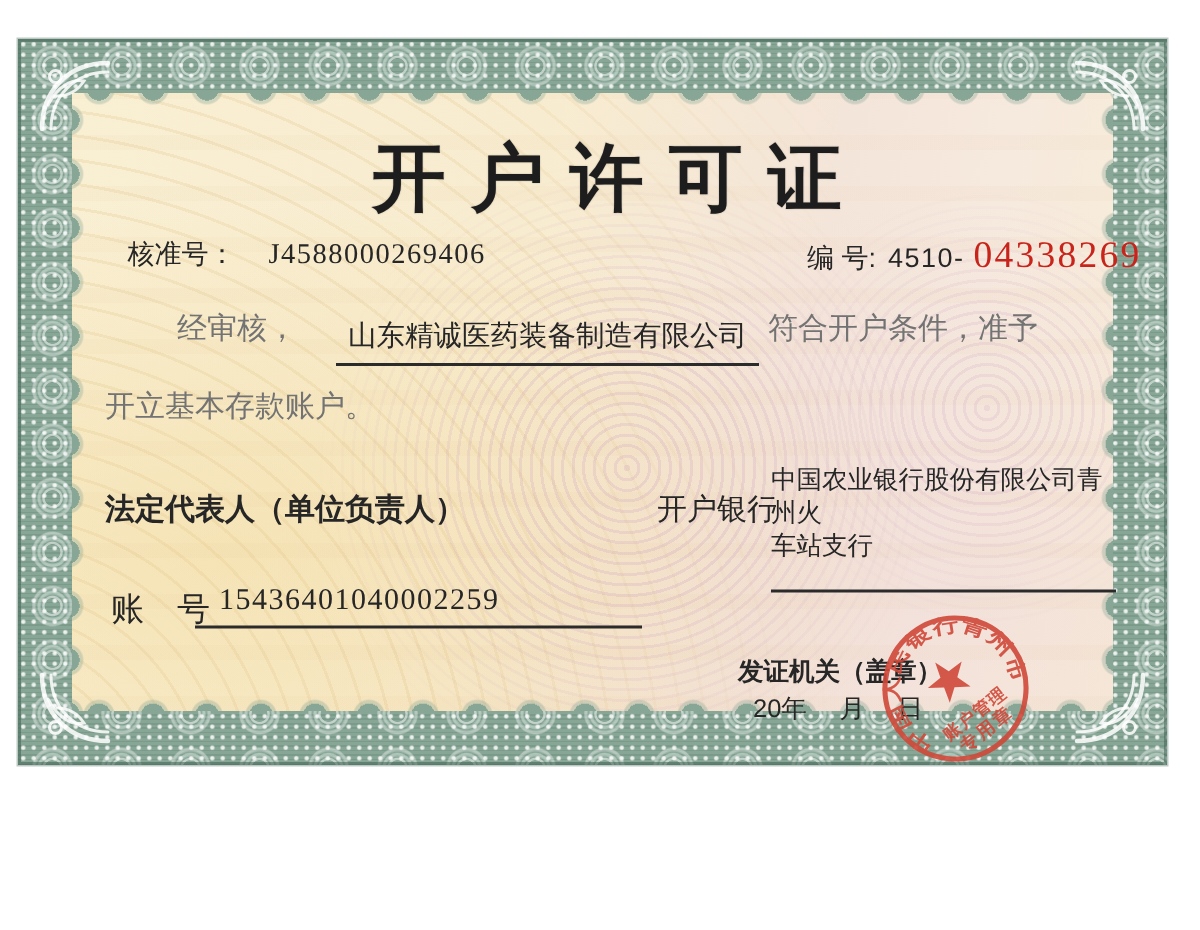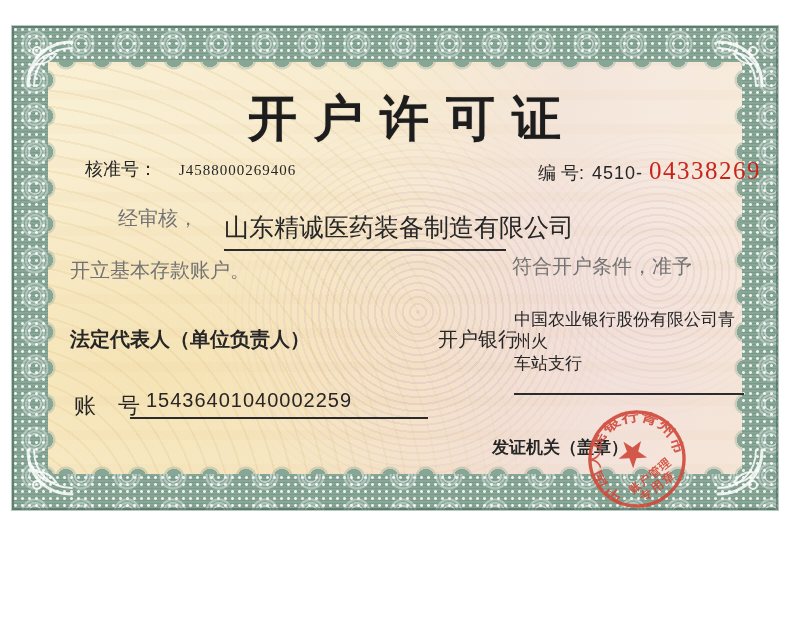--- a/index.html
+++ b/index.html
@@ -66,38 +66,38 @@
   .corner.br{right:10px;bottom:10px;transform:scale(-1,-1);}
   
   .txt{position:absolute;white-space:nowrap;}
   .title{
     left:40px;top:86px;width:712px;text-align:center;
     font-family:"Liberation Serif","DejaVu Serif",serif;
     font-size:49px;font-weight:900;letter-spacing:17px;padding-left:17px;
     color:#1d1d1d;text-shadow:0 0 1px rgba(0,0,0,.35);
   }
   .approval{left:85px;top:157px;font-size:18px;}
-  .approval .val{font-family:"Liberation Serif","DejaVu Serif",serif;font-size:15px;letter-spacing:1px;margin-left:22px;}
+  .approval .val{font-family:"Liberation Serif","DejaVu Serif",serif;font-size:19px;letter-spacing:1px;margin-left:22px;}
   .serial{left:538px;top:157px;font-size:18px;}
   .serial .prefix{margin-left:8px;letter-spacing:1px;}
   .serial .num{font-family:"Liberation Serif","DejaVu Serif",serif;font-size:25px;letter-spacing:1.5px;color:#c9241c;margin-left:6px;}
   .big{font-size:20px;font-weight:500;color:#737373;}
   .body-prefix{left:118px;top:205px;}
-  .company{left:224px;top:211px;width:282px;text-align:center;font-size:25px;
+  .company{left:224px;top:211px;width:282px;text-align:center;font-size:19px;
     border-bottom:2px solid #2b2b2b;padding-bottom:5px;white-space:nowrap;}
-  .body-suffix{left:512px;top:205px;margin-top:48px;}
+  .body-suffix{left:512px;top:205px;}
   .body-line2{left:70px;top:257px;}
   .rep-label{left:70px;top:326px;font-size:20px;font-weight:700;}
   .rep-name{left:258px;top:329px;width:164px;text-align:center;font-size:19px;
     border-bottom:2px solid #2b2b2b;padding-bottom:3px;}
   .bank-label{left:438px;top:326px;font-size:20px;font-weight:400;}
   .bank-name{left:514px;top:309px;width:230px;font-size:17px;line-height:1.3;
     border-bottom:2px solid #2b2b2b;padding-bottom:18px;white-space:normal;}
   .account-label{left:74px;top:391px;font-size:22px;font-weight:500;text-align:right;}
-  .account-value{left:130px;top:389px;width:282px;font-family:Liberation Sans, sans-serif;
+  .account-value{left:130px;top:389px;width:282px;font-family:Liberation Serif, serif;
     font-size:20px;letter-spacing:1px;border-bottom:2px solid #2b2b2b;padding:0 0 5px 16px;}
   .issuer{left:492px;top:436px;font-size:17px;font-weight:600;}
   .date-line{left:502px;top:461px;font-size:17px;font-weight:500;}
   
   .stamp{position:absolute;left:567px;top:389px;width:140px;height:140px;opacity:.9;}
 </style>
 </head>
 <body>
 
 <div class="stage">
@@ -176,20 +176,21 @@
   <div class="txt bank-label">开户银行</div>
   <div class="txt bank-name">
     <span>中国农业银行股份有限公司青州火</span><br>
     <span>车站支行</span>
   </div>
 
   <div class="txt account-label">账　号</div>
   <div class="txt account-value">15436401040002259</div>
 
   <div class="txt issuer">发证机关（盖章）</div>
+  <div class="txt date-line">20年　 月　 日</div>
 
   <svg class="stamp" viewBox="-70 -70 140 140">
     <g transform="rotate(-38)" fill="#d0493a">
       <circle r="47" fill="none" stroke="#d0493a" stroke-width="3.4"></circle>
       <defs>
         <path id="ringPath" d="M -32.9,19 A 38,38 0 1,1 32.9,19" fill="none"></path>
       </defs>
       <text font-size="13" font-weight="bold" letter-spacing="0.5">
         <textPath href="#ringPath" startOffset="0" textLength="197" lengthAdjust="spacingAndGlyphs">中国人民银行青州市支行</textPath>
       </text>

